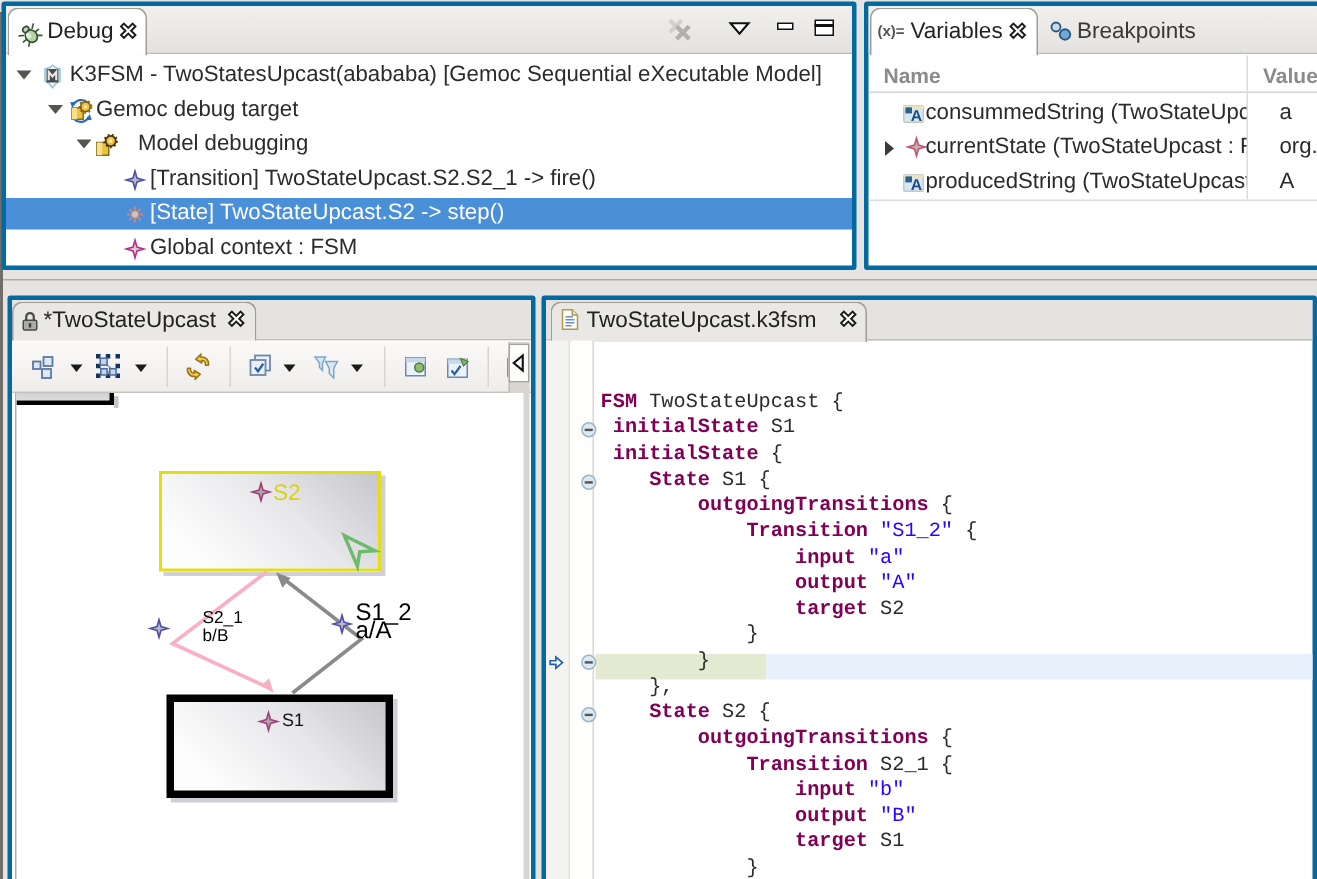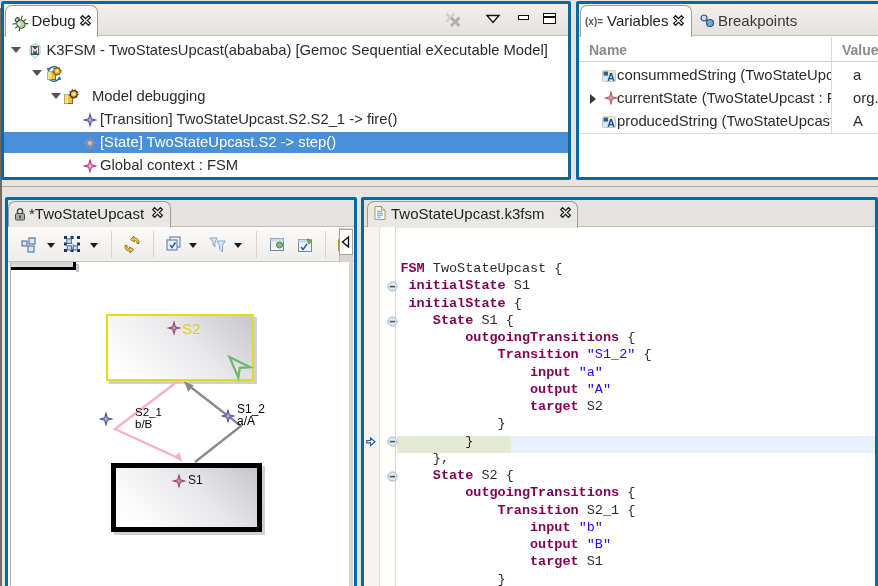--- a/index.html
+++ b/index.html
@@ -81,20 +81,21 @@
   <svg class="star4 s-red" width="13" height="13" style="left:80px;top:133px;">
       <g stroke="#C48888" stroke-width="1.2">
         <path d="M6 0.5 L6 3 M6 9 L6 11.5 M0.5 6 L3 6 M9 6 L11.5 6 M2.2 2.2 L3.9 3.9 M8.1 8.1 L9.8 9.8 M9.8 2.2 L8.1 3.9 M3.9 8.1 L2.2 9.8"></path>
       </g>
       <circle cx="6" cy="6" r="2.6" fill="#C9C3C3" stroke="#A88888" stroke-width="1"></circle>
     </svg>
   <svg class="star4 s-mag" width="13" height="13" style="left:80px;top:156px;">
       <path d="M6 0.2 L7.3 4.7 L11.8 6 L7.3 7.3 L6 11.8 L4.7 7.3 L0.2 6 L4.7 4.7 Z" fill="#D8D0D0" stroke="#BB2D88" stroke-width="1.1"></path>
     </svg>
   <div class="row" style="left:42.5px;top:38px;">K3FSM - TwoStatesUpcast(abababa) [Gemoc Sequential eXecutable Model]</div>
+  <div class="row" style="left:60px;top:61px;">Gemoc debug target</div>
   <div class="row" style="left:76px;top:84px;margin-left:12px;">Model debugging</div>
   <div class="row" style="left:96px;top:107px;">[Transition] TwoStateUpcast.S2.S2_1 -&gt; fire()</div>
   <div class="row" style="left:96px;top:130px;color:#fff;">[State] TwoStateUpcast.S2 -&gt; step()</div>
   <div class="row" style="left:96px;top:153px;">Global context : FSM</div>
 </div>
 
 <div class="stack" id="varstack" style="left:576px;top:1px;width:310px;height:179px;">
   <div class="hdr" style="height:32px;"></div>
   <div class="tab" style="left:1px;width:112px;height:32px;"></div>
   <div style="position:absolute;left:6px;top:12px;font-size:10px;color:#555;font-weight:bold;">(x)=</div>
@@ -249,21 +250,21 @@
 
       <polygon points="218.5,95 239,105.2 228.8,105.9 227.3,115.6" fill="none" stroke="#6CBB6C" stroke-width="2.3" stroke-linejoin="miter"></polygon>
     </svg>
     <svg class="star4 s-blue" width="12" height="12" style="left:89px;top:151px;">
         <path d="M6 0.2 L7.3 4.7 L11.8 6 L7.3 7.3 L6 11.8 L4.7 7.3 L0.2 6 L4.7 4.7 Z" fill="#B8B8C8" stroke="#5050A8" stroke-width="1.1" stroke-linejoin="miter"></path>
       </svg>
     <div style="position:absolute;left:105px;top:144px;font-size:11.5px;line-height:12px;color:#000;margin-left:19px;">S2_1<br>b/B</div>
     <svg class="star4 s-blue" width="12" height="12" style="left:211px;top:148px;">
         <path d="M6 0.2 L7.3 4.7 L11.8 6 L7.3 7.3 L6 11.8 L4.7 7.3 L0.2 6 L4.7 4.7 Z" fill="#B8B8C8" stroke="#5050A8" stroke-width="1.1" stroke-linejoin="miter"></path>
       </svg>
-    <div style="position:absolute;left:226px;top:141px;font-size:12px;line-height:12px;color:#000;">S1_2<br>a/A</div>
+    <div style="position:absolute;left:226px;top:141px;font-size:16px;line-height:12px;color:#000;">S1_2<br>a/A</div>
   </div>
 </div>
 
 <div class="stack" id="editstack" style="left:361px;top:197px;width:517px;height:395px;">
   <div class="hdr" style="height:27px;background:#E5E3E0;"></div>
   <div class="tab" style="left:3px;width:211px;height:27px;background:#EAE8E5;"></div>
   <svg id="fileicon" width="12" height="14" style="left:10px;top:6px;">
       <path d="M1 0.5 L7.5 0.5 L11 4 L11 13.5 L1 13.5 Z" fill="#FFFFFA" stroke="#AE9850" stroke-width="1"></path>
       <path d="M7.5 0.5 L7.5 4 L11 4" fill="#EFE6C0" stroke="#AE9850" stroke-width="1"></path>
       <path d="M3 5.2 L8 5.2 M3 7.2 L9 7.2 M3 9.2 L9 9.2 M3 11.2 L7 11.2" stroke="#6F8FC5" stroke-width="1"></path>

